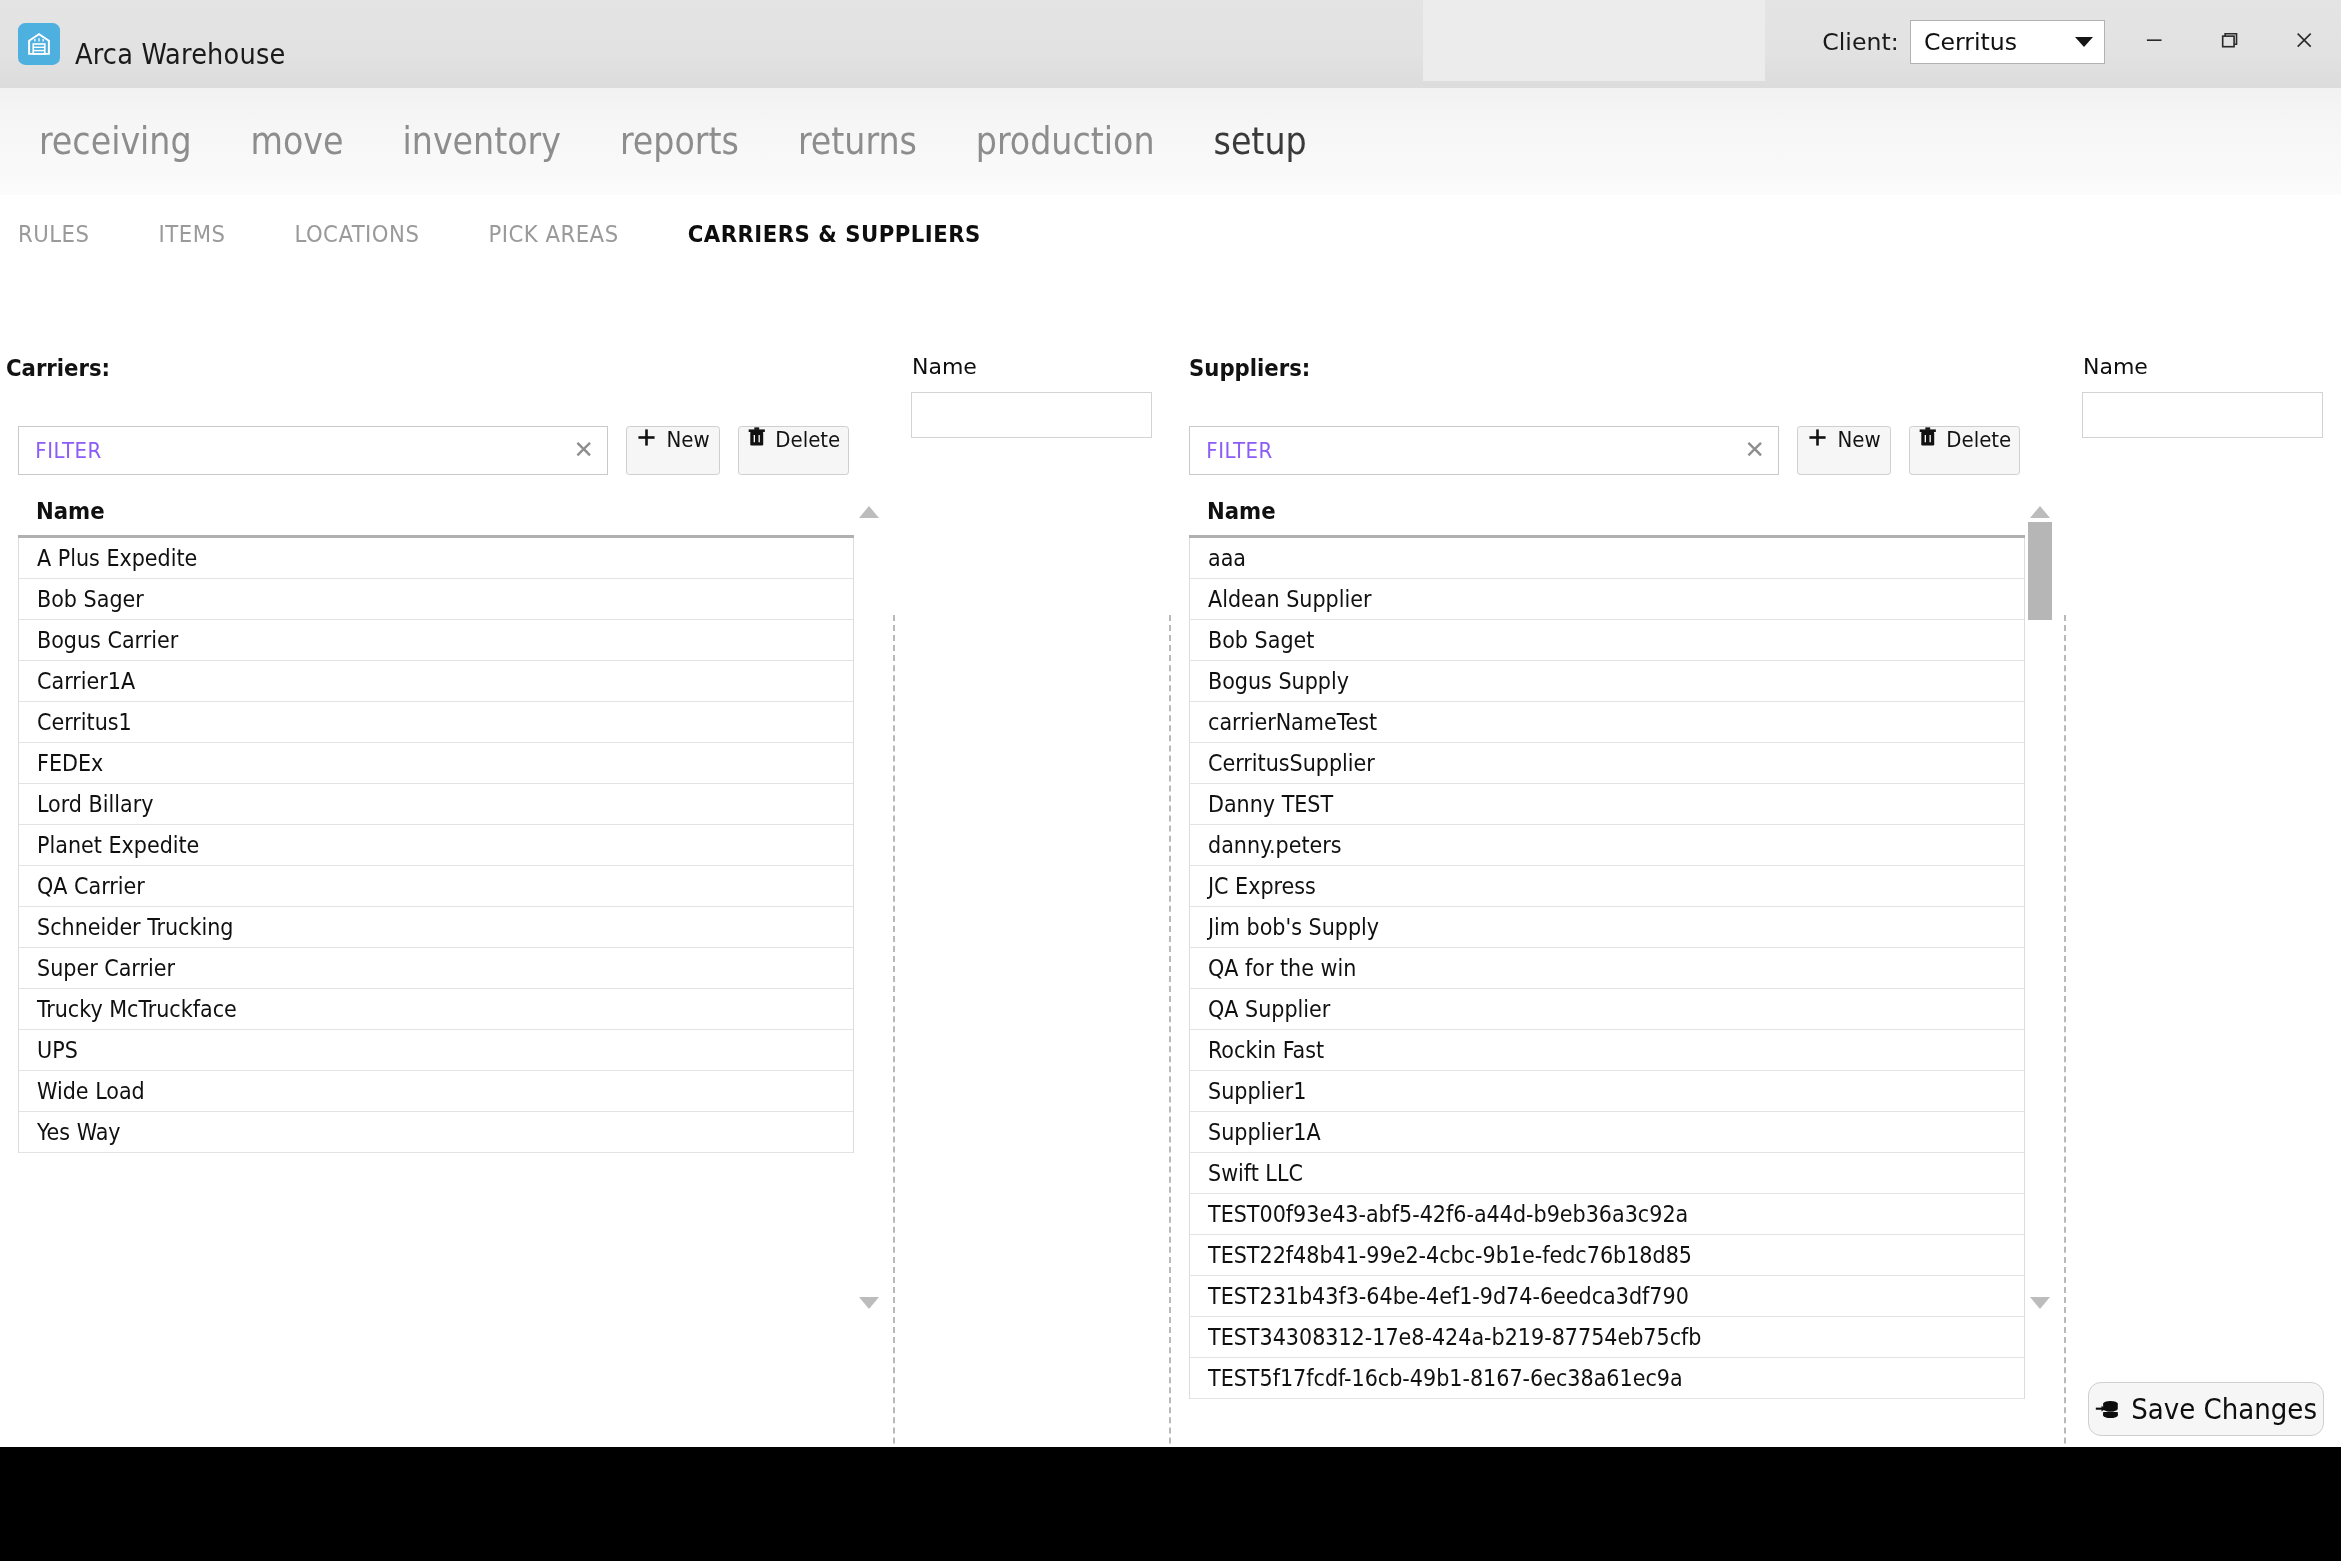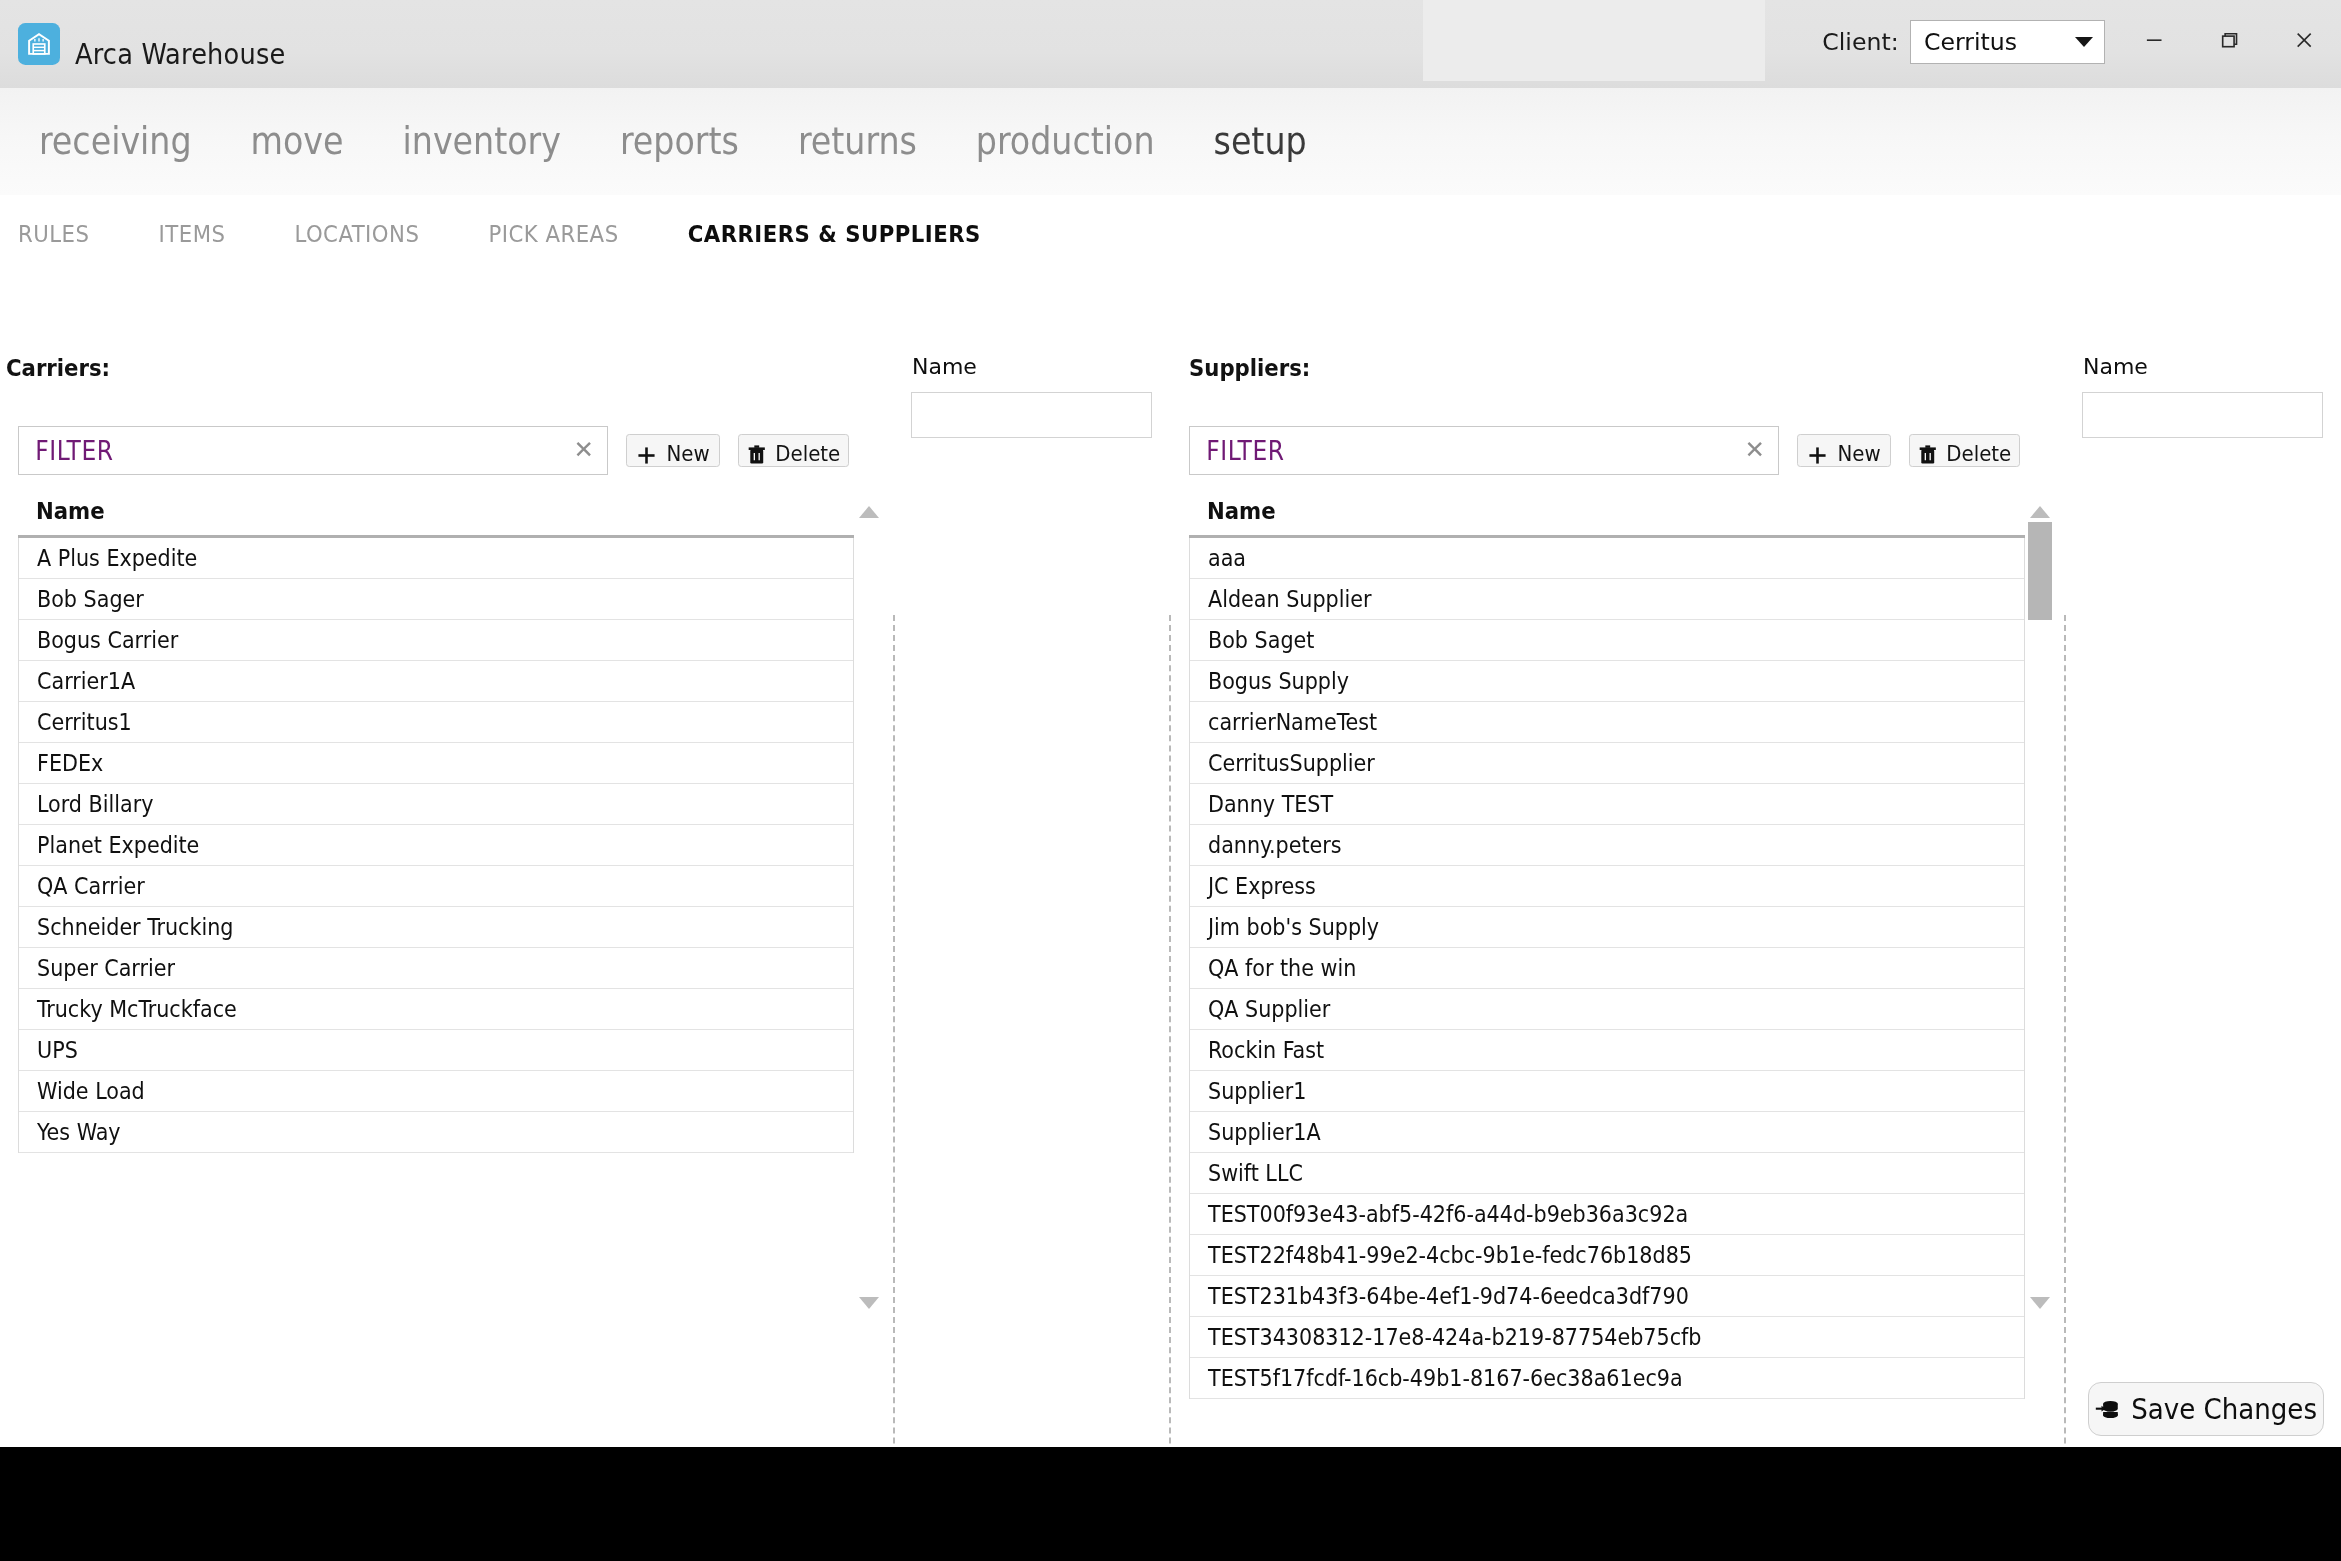--- a/index.html
+++ b/index.html
@@ -104,28 +104,28 @@
     font-family: "DejaVu Sans", sans-serif; font-stretch: condensed;
   }
 
   .filter-row { position: absolute; display: flex; align-items: center; gap: 18px; }
   .filter-box {
     height: 49px; background: #fff; border: 0.8px solid #c9c9c9;
     display: flex; align-items: center; justify-content: space-between;
     padding: 0 13px 0 16.3px;
   }
   .filter-box .ph {
-    font-size: 26px; color: #701a75; letter-spacing: 0.5px;
+    font-size: 22px; color: #8b5cf6; letter-spacing: 0.5px;
     font-family: "DejaVu Sans", sans-serif; font-stretch: condensed;
   }
   .clear-x { font-size: 24.4px; color: #8e8e8e; line-height: 1; font-family: "Liberation Sans", sans-serif; }
 
   .btn {
-    height: 33px; background: #f6f6f6; border: 0.8px solid #cfcfcf; border-radius: 3.3px;
-    display: flex; align-items: flex-end; justify-content: center; gap: 9px;
+    height: 49px; background: #f6f6f6; border: 0.8px solid #cfcfcf; border-radius: 3.3px;
+    display: flex; align-items: flex-start; justify-content: center; gap: 9px;
     padding: 0 19.5px;
     font-size: 22px; color: #131313;
     font-family: "DejaVu Sans", sans-serif; font-stretch: condensed;
     white-space: nowrap;
   }
   .btn svg { display: block; flex: none; }
 
   
   .listwrap { position: absolute; }
   .list-head {

